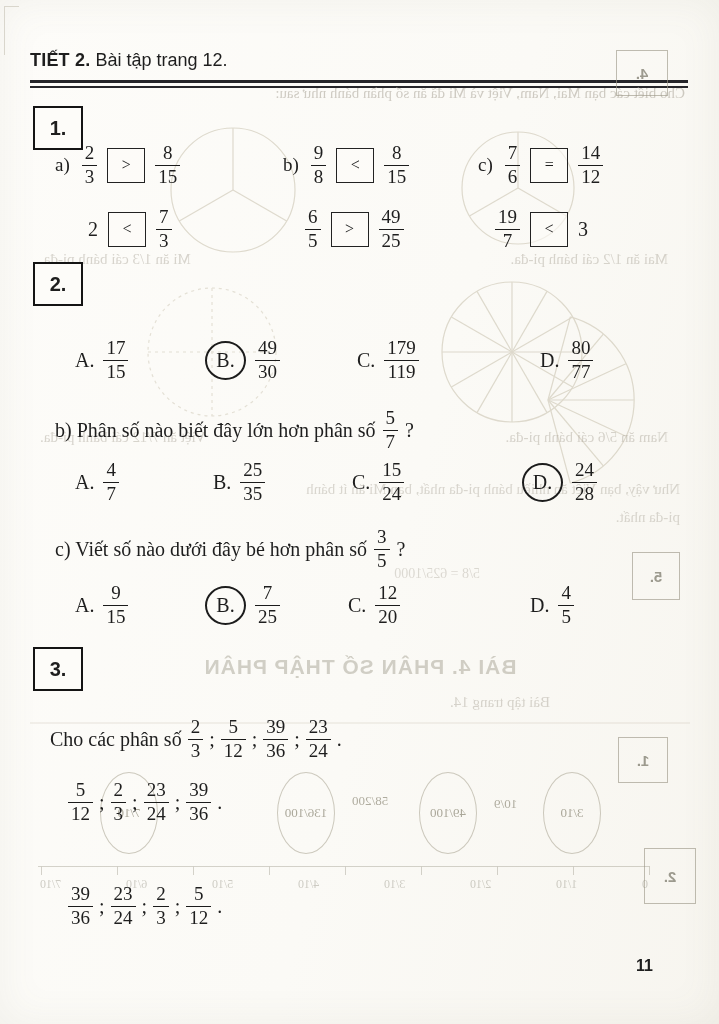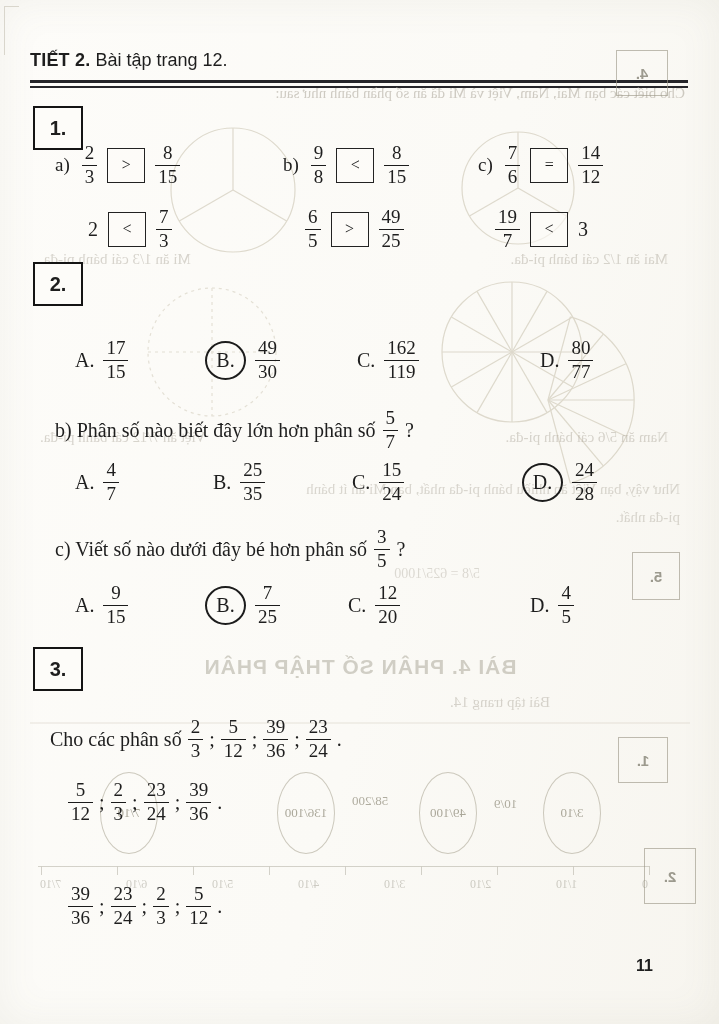--- a/index.html
+++ b/index.html
@@ -254,21 +254,21 @@
       </span>
     <span class="frac">
         <span class="num">49</span>
         <span class="bar"></span>
         <span class="den">30</span>
       </span>
   </div>
   <div class="opt" style="left:357px;top:338px">
     <span>C.</span>
     <span class="frac">
-        <span class="num">162</span>
+        <span class="num">179</span>
         <span class="bar"></span>
         <span class="den">119</span>
       </span>
   </div>
   <div class="opt" style="left:540px;top:338px">
     <span>D.</span>
     <span class="frac">
         <span class="num">80</span>
         <span class="bar"></span>
         <span class="den">77</span>

